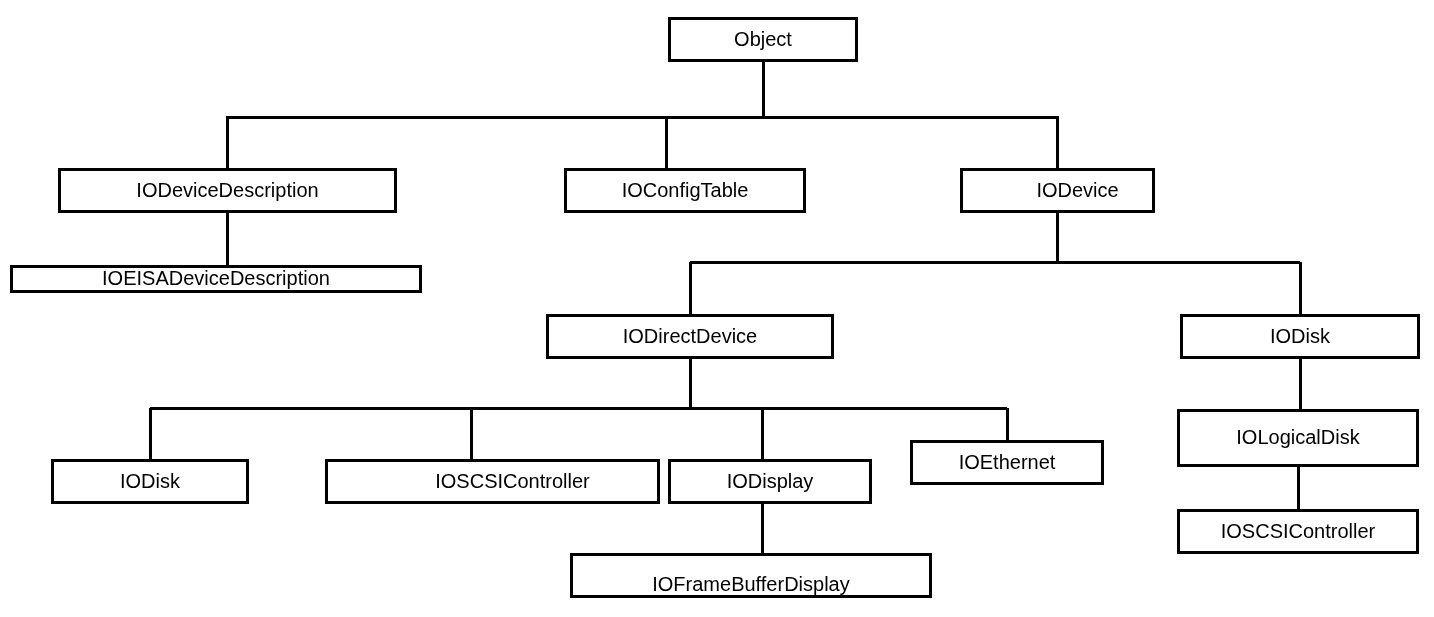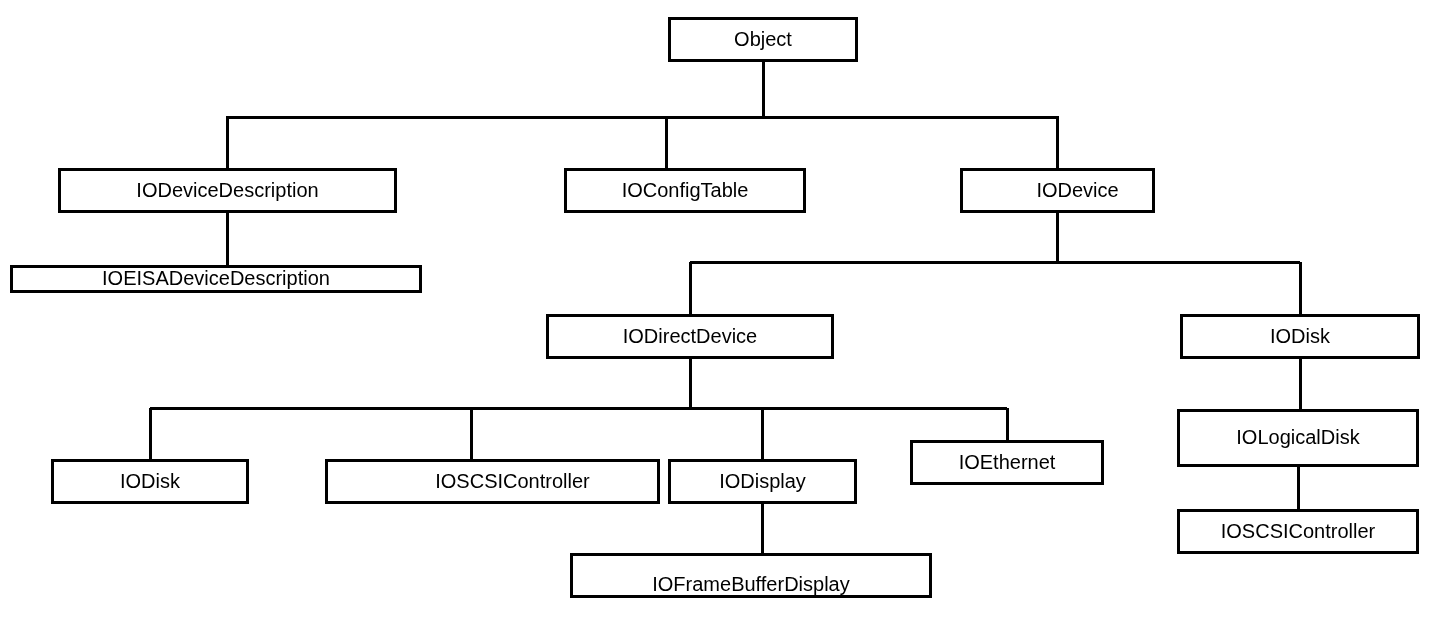--- a/index.html
+++ b/index.html
@@ -91,21 +91,21 @@
     </div>
     <div class="class-node" style="left: 1177px; top: 409px; width: 242px; height: 58px;">
       <span class="node-label">IOLogicalDisk</span>
     </div>
     <div class="class-node" style="left: 51px; top: 459px; width: 198px; height: 45px;">
       <span class="node-label">IODisk</span>
     </div>
     <div class="class-node" style="left: 325px; top: 459px; width: 335px; height: 45px; padding-left: 40px;">
       <span class="node-label">IOSCSIController</span>
     </div>
-    <div class="class-node" style="left: 668px; top: 459px; width: 189px; height: 45px;">
+    <div class="class-node" style="left: 668px; top: 459px; width: 204px; height: 45px;">
       <span class="node-label">IODisplay</span>
     </div>
     <div class="class-node" style="left: 910px; top: 440px; width: 194px; height: 45px;">
       <span class="node-label">IOEthernet</span>
     </div>
     <div class="class-node" style="left: 1177px; top: 509px; width: 242px; height: 45px;">
       <span class="node-label">IOSCSIController</span>
     </div>
     <div class="class-node" style="left: 570px; top: 553px; width: 362px; height: 45px; align-items: flex-end;">
       <span class="node-label">IOFrameBufferDisplay</span>

